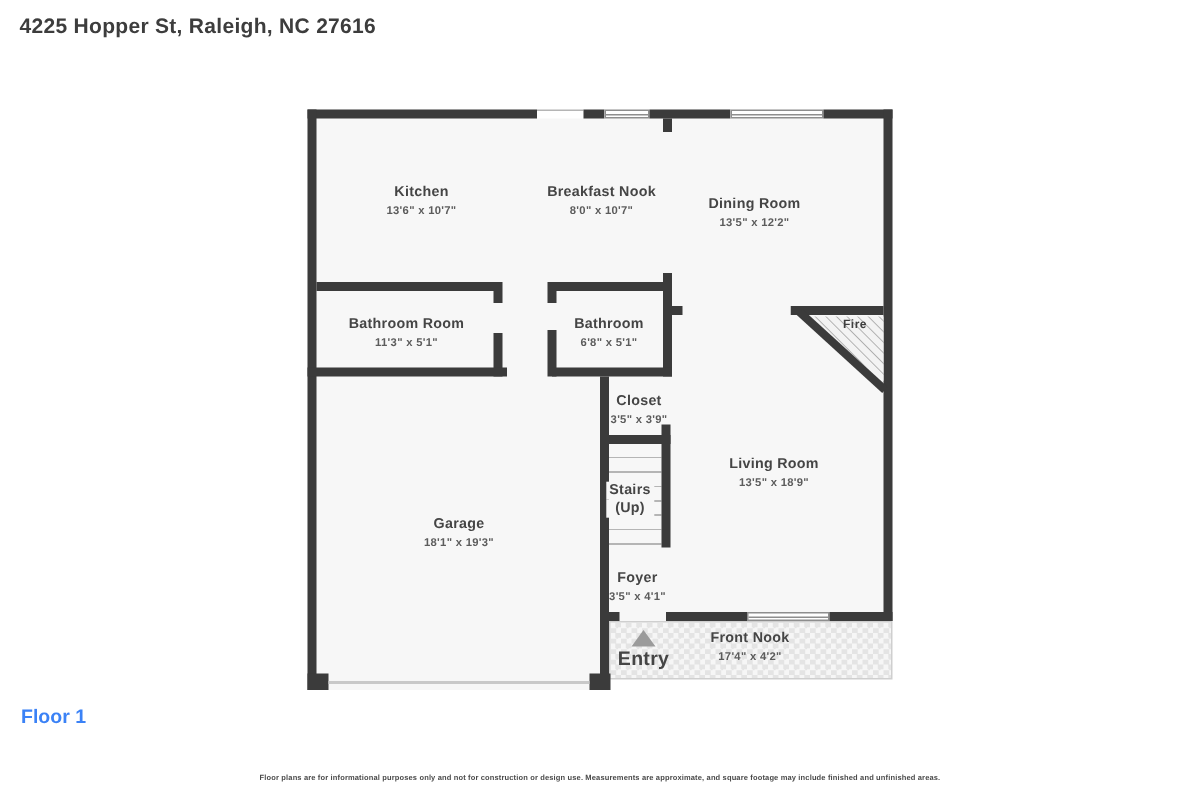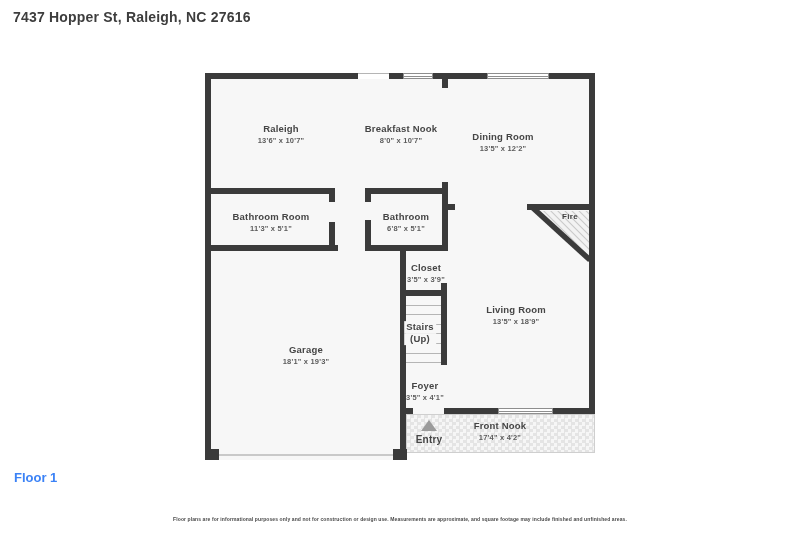--- a/index.html
+++ b/index.html
@@ -24,27 +24,27 @@
   .masked{background:var(--floor,#f7f7f7);padding:0 2px;}
   .title{position:absolute;left:13px;top:9px;font-size:14px;font-weight:bold;color:#3d3d3d;letter-spacing:.2px;}
   .floor-label{position:absolute;left:14px;top:470px;font-size:13px;font-weight:bold;color:#3b82f6;}
   .disclaimer{position:absolute;left:0;top:516px;width:800px;text-align:center;
        font-size:5px;font-weight:600;color:#4a4a4a;letter-spacing:.1px;}
   .entry-arrow{position:absolute;left:421px;top:420px;width:0;height:0;
        border-left:8px solid transparent;border-right:8px solid transparent;
        border-bottom:11px solid #9b9b9b;}
   .fire-label{position:absolute;left:570px;top:216px;transform:translate(-50%,-50%);
        font-size:8px;font-weight:bold;color:#3f3f3f;letter-spacing:.3px;}
-  .annot{position:absolute;transform:translate(-50%,-50%);font-size:10px;font-weight:bold;
+  .annot{position:absolute;transform:translate(-50%,-50%);font-size:13px;font-weight:bold;
        color:#454545;white-space:nowrap;letter-spacing:.2px;}
 </style>
 </head>
 <body>
 
-<div class="title">7437 Hopper St, Raleigh, NC 27616</div>
+<div class="title">4225 Hopper St, Raleigh, NC 27616</div>
 <div class="floor-label">Floor 1</div>
 <div class="disclaimer">Floor plans are for informational purposes only and not for construction or design use. Measurements are approximate, and square footage may include finished and unfinished areas.</div>
 
 <div>
 
   <div class="floor" style="left:205px;top:73px;width:390px;height:341px;"></div>
   <div class="floor" style="left:205px;top:414px;width:201px;height:46px;"></div>
 
   <div class="porch" style="left:406px;top:414px;width:189px;height:39px;"></div>
 
@@ -95,21 +95,21 @@
     <polygon points="10,9 62,9 62,52" fill="url(#hatch)"></polygon>
     <rect x="0" y="2" width="62" height="6" fill="#3b3b3b"></rect>
     <line x1="6" y1="6" x2="63" y2="58" stroke="#3b3b3b" stroke-width="5.5"></line>
   </svg>
   <div class="fire-label">Fire</div>
 
   <div class="entry-arrow"></div>
   <div class="annot" style="left:429px;top:439px;">Entry</div>
 
   <div class="room-label" style="left:281px;top:134px;">
-    <div class="room-name">Raleigh</div>
+    <div class="room-name">Kitchen</div>
     <div class="room-dims">13'6" x 10'7"</div>
   </div>
   <div class="room-label" style="left:401px;top:134px;">
     <div class="room-name">Breakfast Nook</div>
     <div class="room-dims">8'0" x 10'7"</div>
   </div>
   <div class="room-label" style="left:503px;top:142px;">
     <div class="room-name">Dining Room</div>
     <div class="room-dims">13'5" x 12'2"</div>
   </div>

